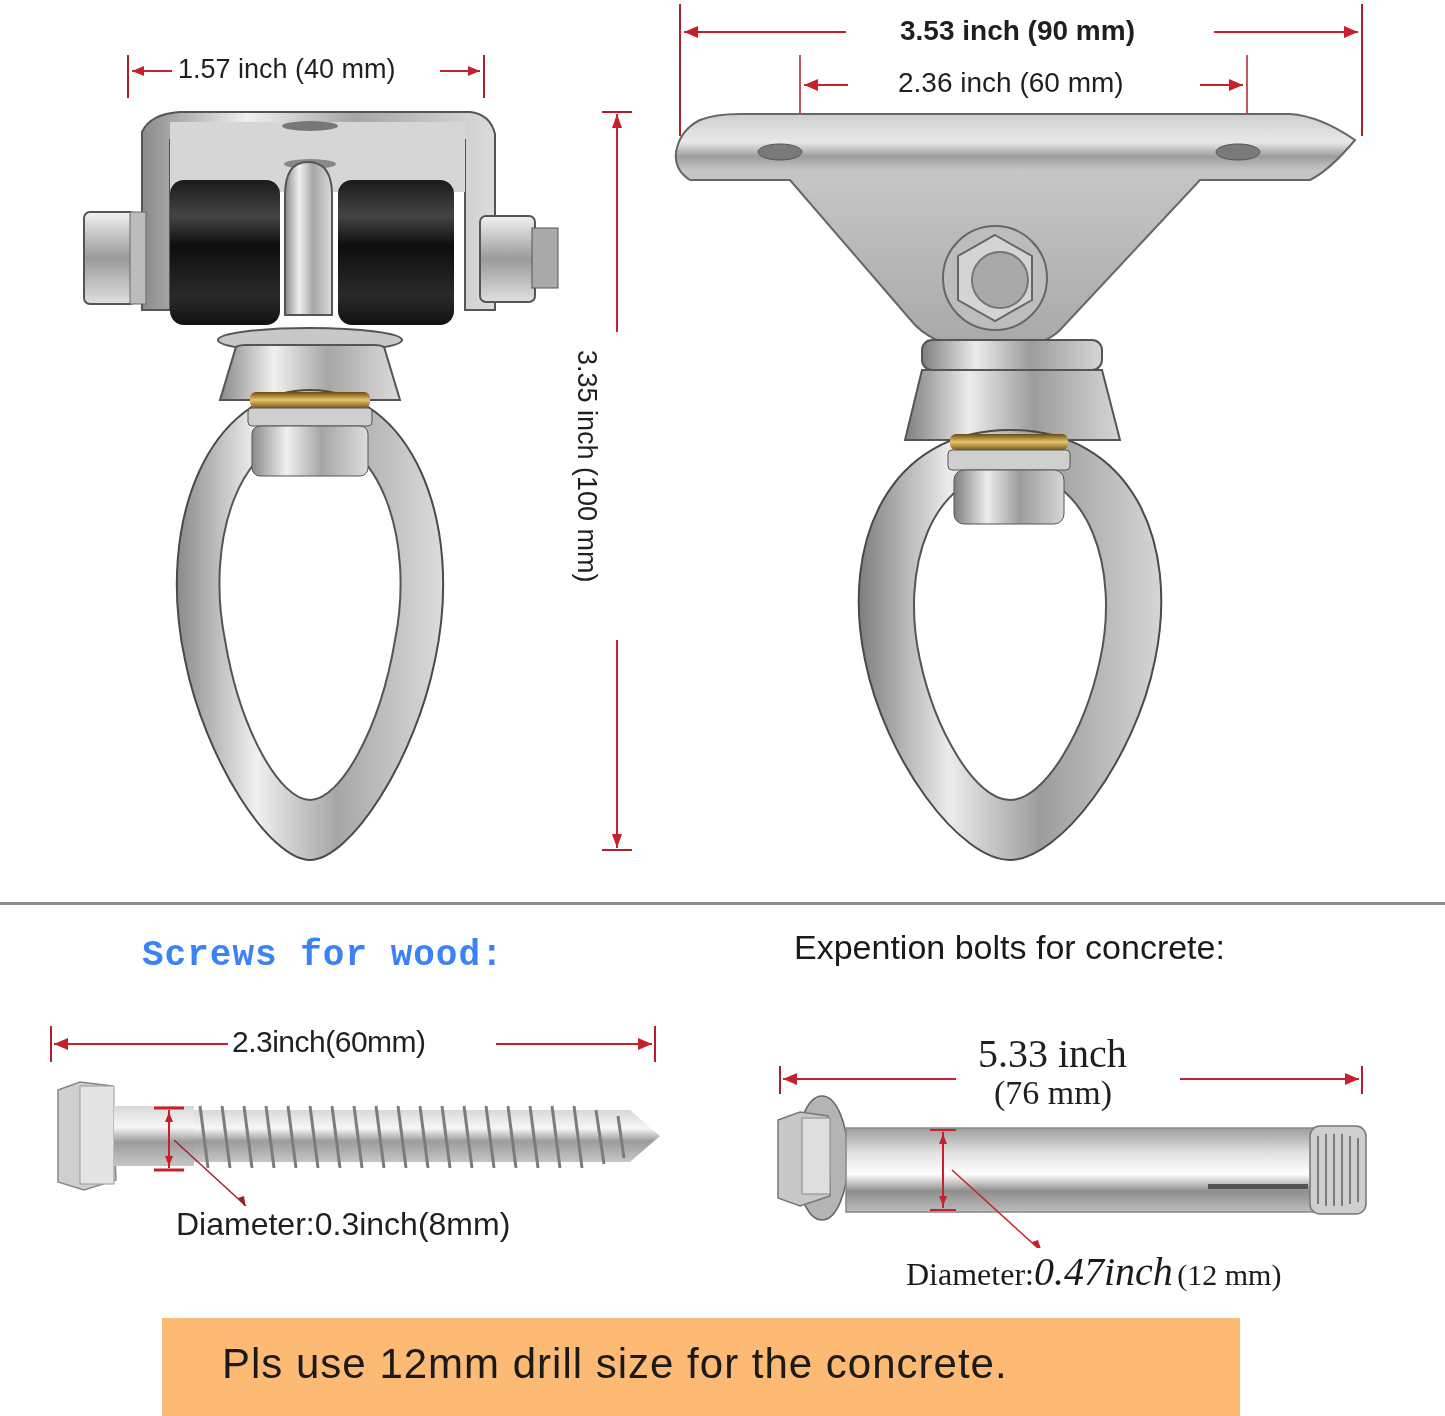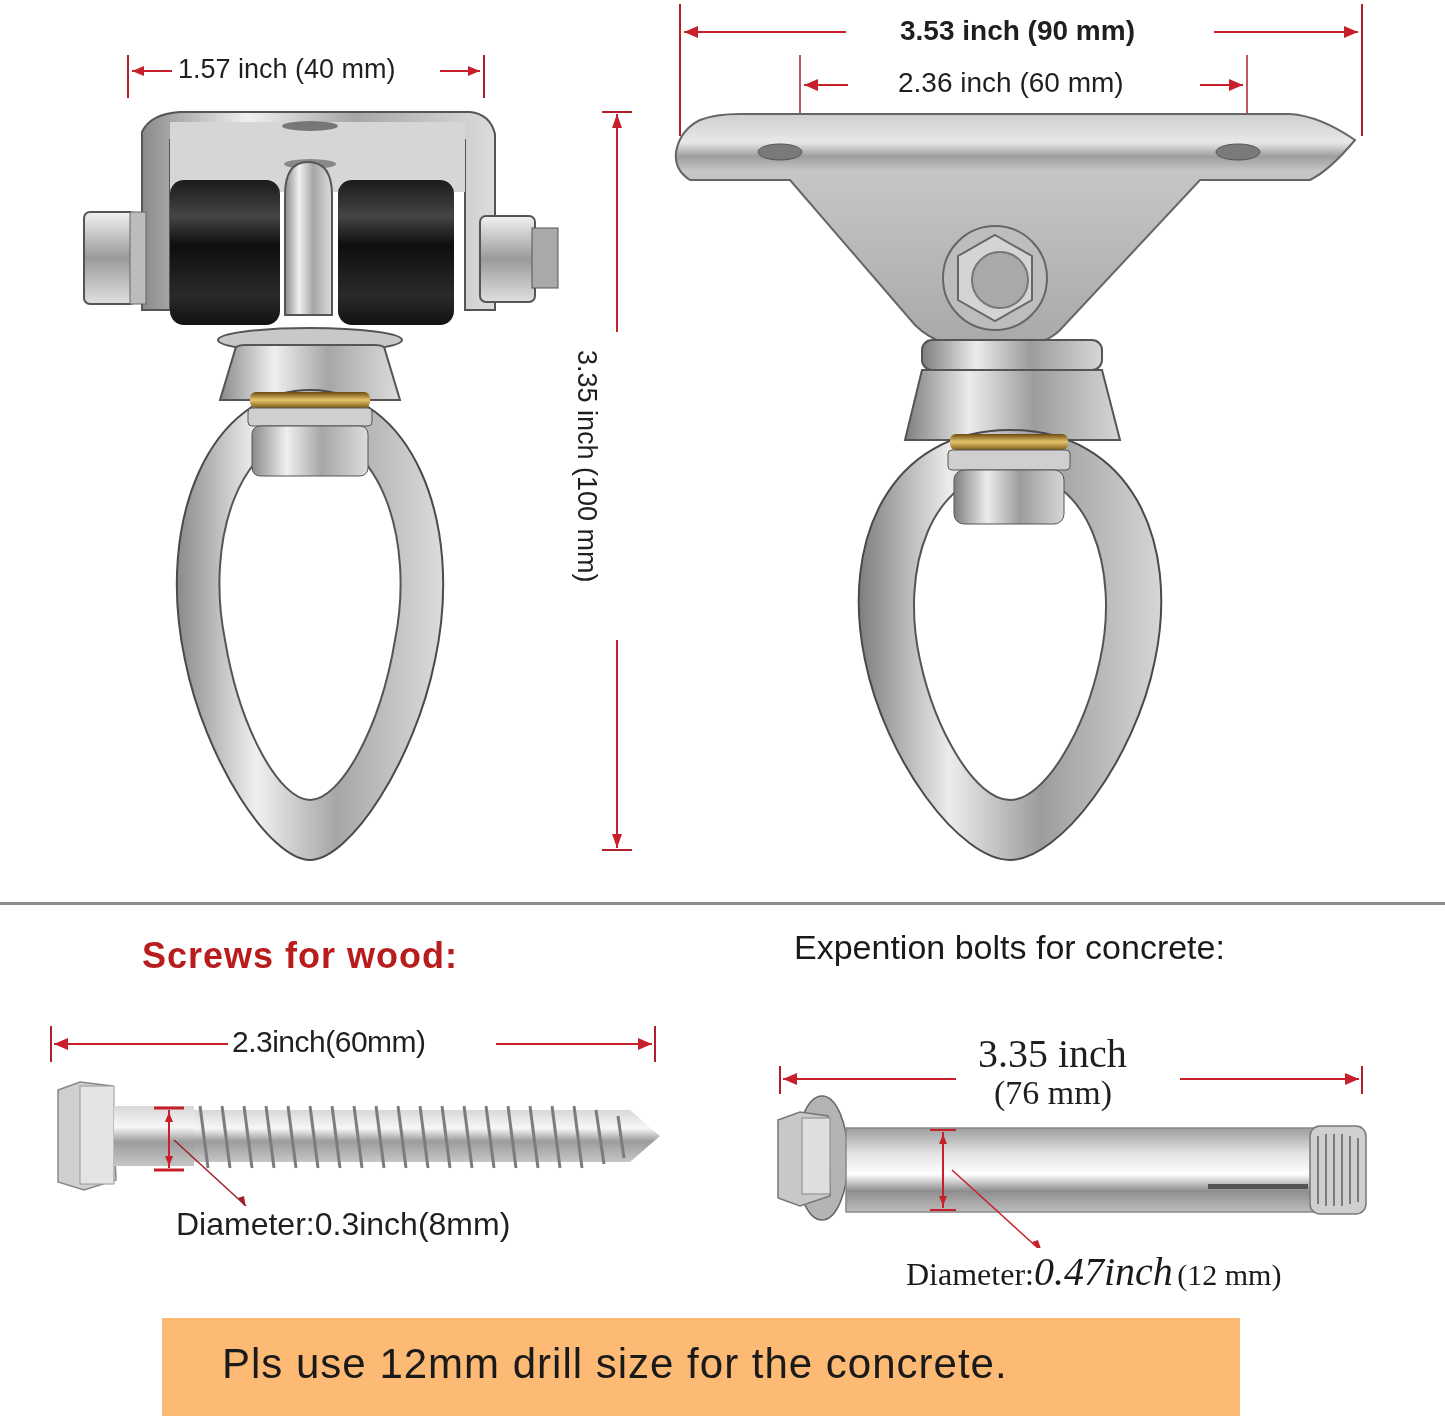--- a/index.html
+++ b/index.html
@@ -1,20 +1,20 @@
 <!DOCTYPE html>
 <html><head>
 <meta charset="utf-8">
 <style>
   html, body { margin:0; padding:0; background:#ffffff; }
   body { width:1445px; height:1416px; position:relative; overflow:hidden; font-family:"Liberation Sans", sans-serif; color:#1a1a1a; }
   .abs { position:absolute; }
   .dim-text { position:absolute; font-family:"Liberation Sans", sans-serif; font-size:28px; color:#1f1f1f; white-space:nowrap; background:#fff; }
   .serif-text { font-family:"Liberation Serif", serif; }
-  .heading-bold { position:absolute; font-family:Liberation Sans, sans-serif; font-weight:bold; font-size:36px; color:#b91c1c; white-space:nowrap; letter-spacing:1px; }
+  .heading-bold { position:absolute; font-family:Liberation Mono, monospace; font-weight:bold; font-size:36px; color:#3b82f6; white-space:nowrap; letter-spacing:1px; }
   .heading-reg { position:absolute; font-family:"Liberation Sans", sans-serif; font-size:34px; color:#1a1a1a; white-space:nowrap; }
   .divider { position:absolute; left:0; top:902px; width:1445px; height:3px; background:#8c8c8c; }
   .banner { position:absolute; left:162px; top:1318px; width:1078px; height:98px; background:#fdba74; }
   .banner-text { position:absolute; left:60px; top:22px; font-family:"Liberation Sans", sans-serif; font-size:42px; color:#1a1a1a; white-space:nowrap; letter-spacing:1px; }
   svg { position:absolute; overflow:visible; }
 </style>
 </head>
 <body>
 
 <div>
@@ -225,21 +225,21 @@
   <div class="heading-reg" style="left:794px;top:928px;">Expention bolts for concrete:</div>
 
   <svg style="left:770px;top:1060px" width="620" height="40">
     <line x1="10" y1="6" x2="10" y2="34" stroke="#b0202a" stroke-width="2"></line>
     <line x1="592" y1="6" x2="592" y2="34" stroke="#b0202a" stroke-width="2"></line>
     <line x1="13" y1="19" x2="186" y2="19" stroke="#c8202a" stroke-width="2"></line>
     <polygon points="13,19 27,13 27,25" fill="#c8202a"></polygon>
     <line x1="410" y1="19" x2="589" y2="19" stroke="#c8202a" stroke-width="2"></line>
     <polygon points="589,19 575,13 575,25" fill="#c8202a"></polygon>
   </svg>
-  <div class="dim-text serif-text" style="left:978px;top:1030px;font-size:40px;">3.35 inch</div>
+  <div class="dim-text serif-text" style="left:978px;top:1030px;font-size:40px;">5.33 inch</div>
   <div class="dim-text serif-text" style="left:994px;top:1074px;font-size:34px;">(76 mm)</div>
 
   <svg style="left:770px;top:1090px" width="620" height="140" viewBox="0 0 620 140">
     <defs>
       <linearGradient id="boltBody" x1="0" y1="0" x2="0" y2="1">
         <stop offset="0" stop-color="#9e9e9e"></stop>
           <stop offset="0.3" stop-color="#e2e2e2"></stop>
           <stop offset="0.55" stop-color="#ffffff"></stop>
           <stop offset="0.75" stop-color="#8e8e8e"></stop>
           <stop offset="1" stop-color="#bdbdbd"></stop>

